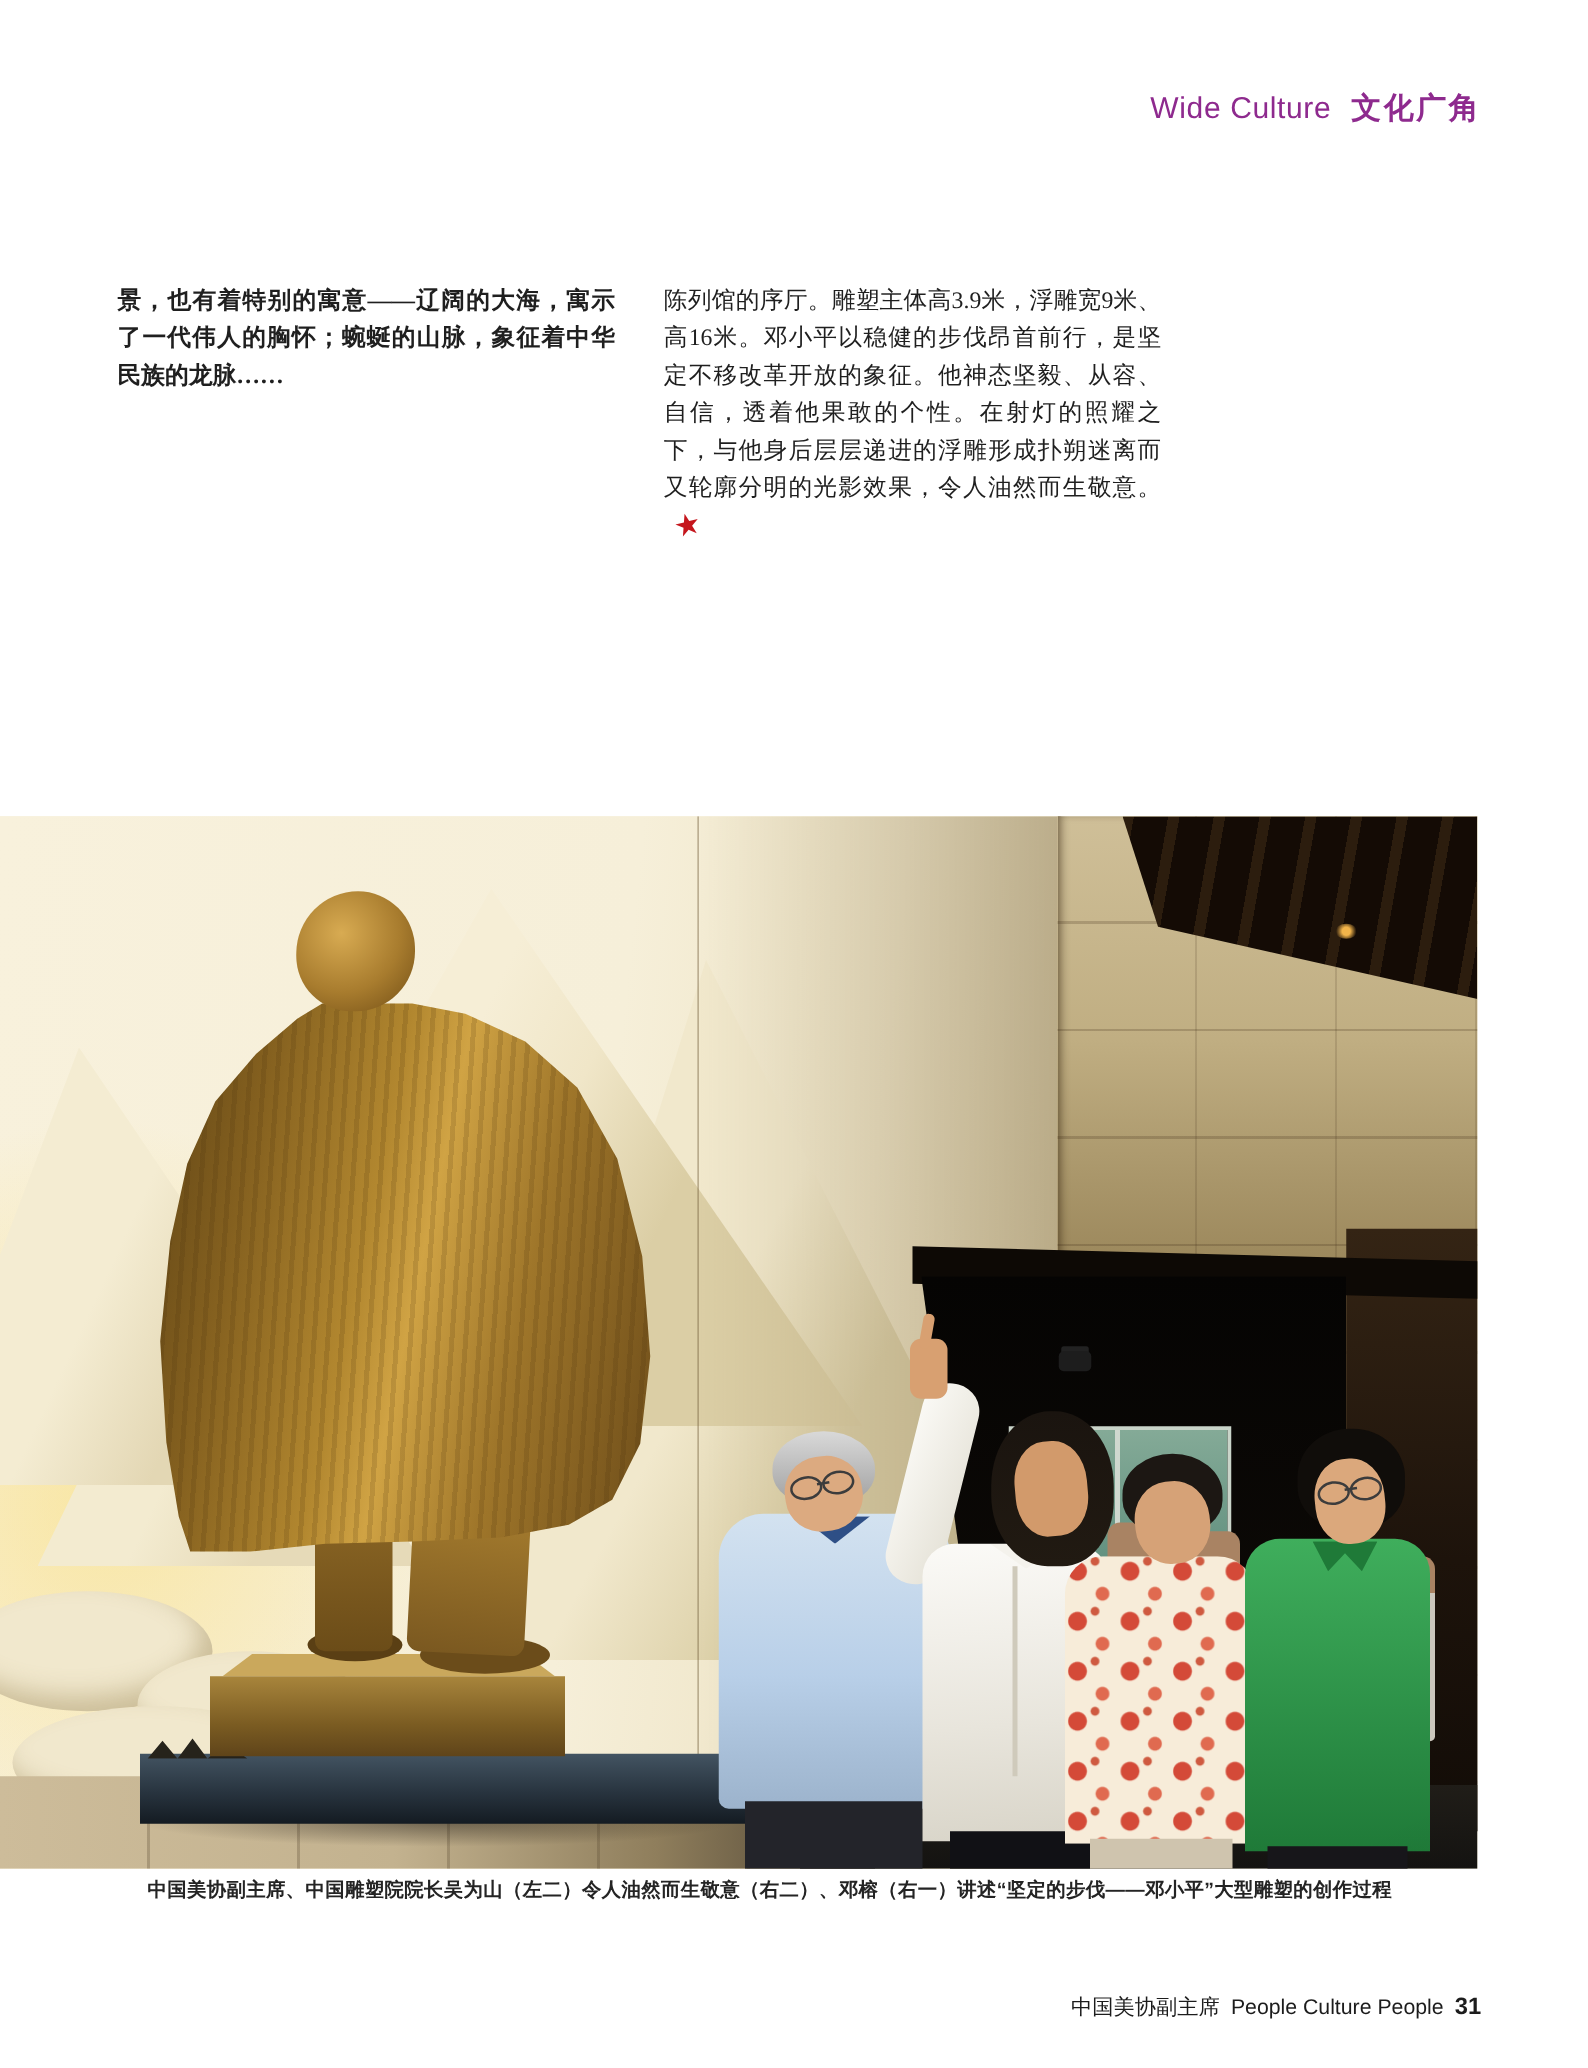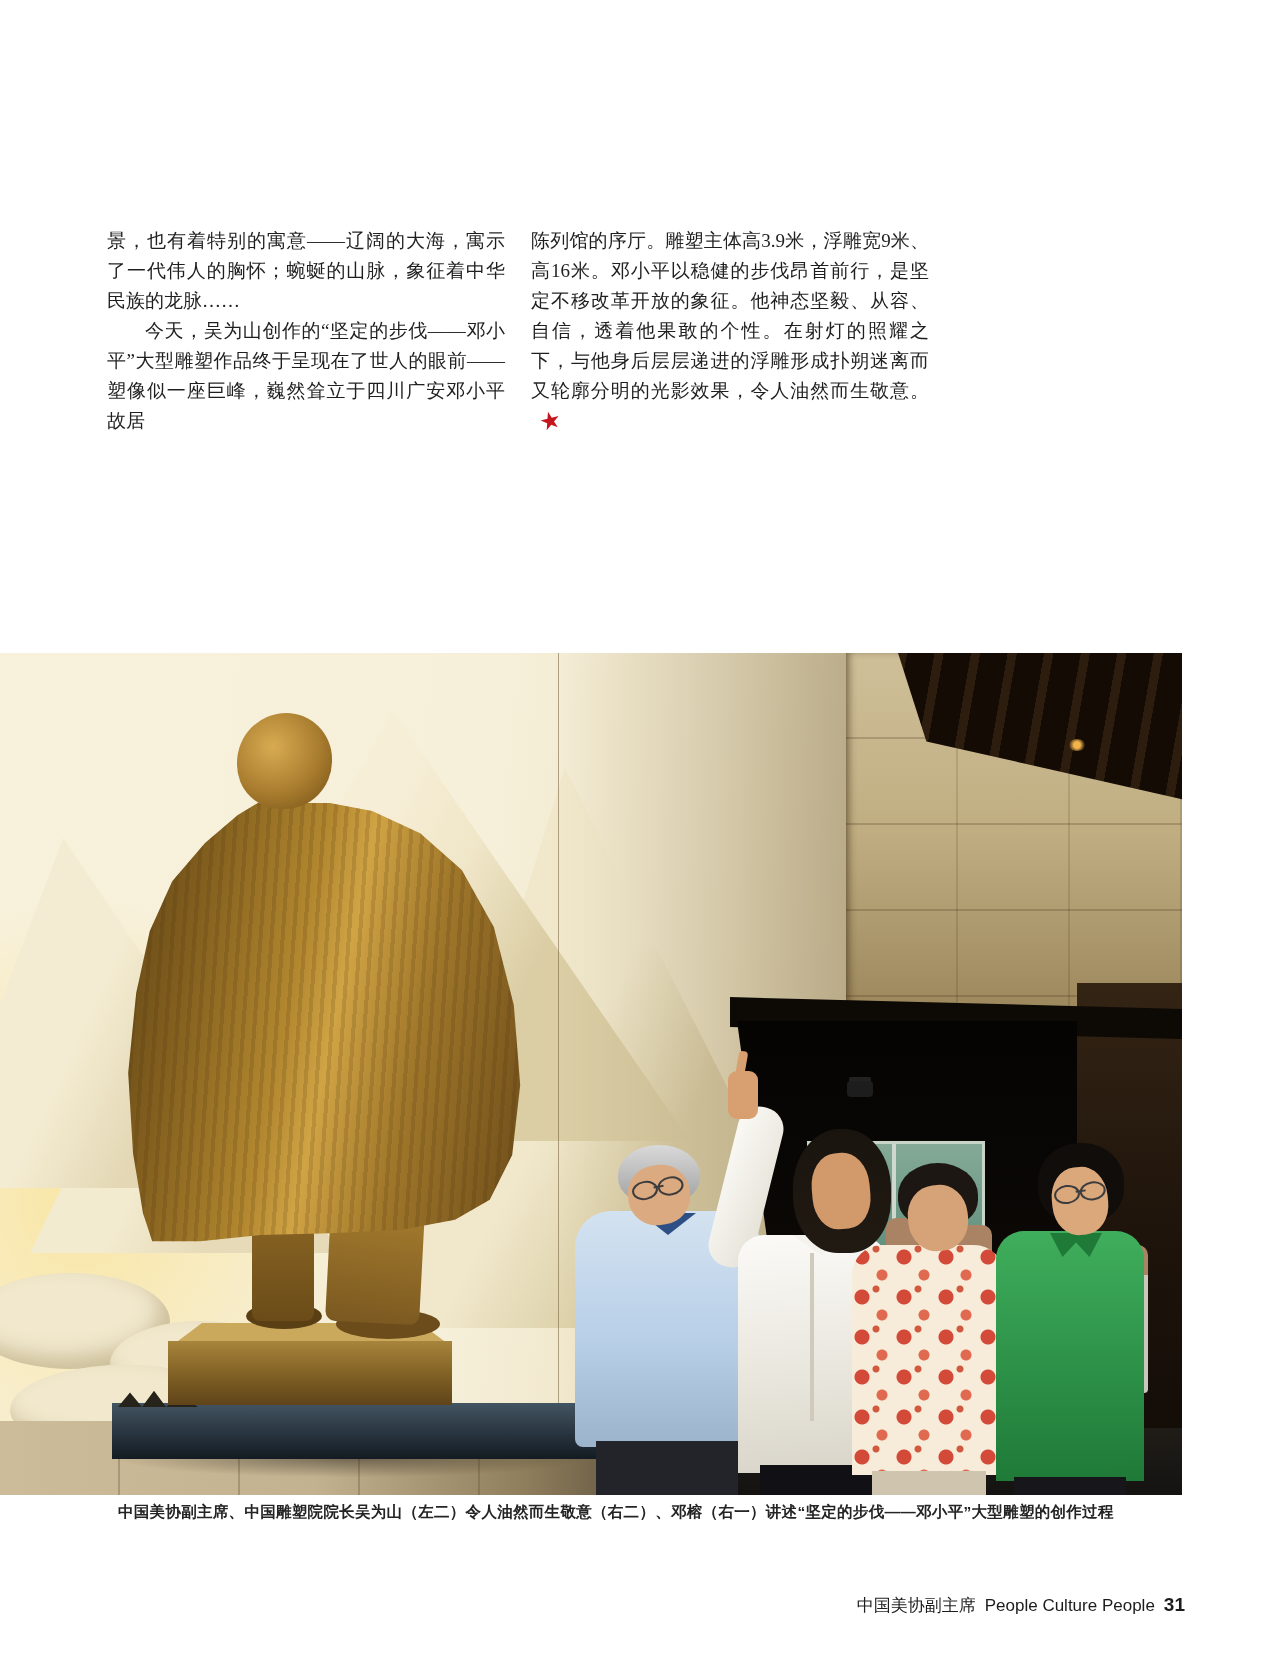--- a/index.html
+++ b/index.html
@@ -9,21 +9,21 @@
   
   .header{position:absolute;top:70px;right:85px;display:flex;align-items:baseline;gap:16px;
           color:var(--accent_purple,#8e2a8e);}
   .header-en{font-size:24px;letter-spacing:.5px;}
   .header-cn{font-size:24px;font-weight:bold;letter-spacing:2px;}
 
   
   .col{position:absolute;top:226px;width:398px;font-family:"Liberation Serif","DejaVu Serif",serif;
        font-size:19px;line-height:30px;color:var(--body_text,#1f1f1f);text-align:justify;}
   .col p{margin:0;}
-  .col-left{left:107px;}
+  .col-left{left:94px;font-weight:bold;}
   .col-right{left:531px;}
   .indent{text-indent:2em;}
   .end-star{display:inline-block;color:var(--star_red,#c5161d);font-size:24px;line-height:1;
             transform:rotate(-14deg) translateY(2px);margin-left:8px;}
 
   
   .photo{position:absolute;left:0;top:653px;width:1182px;height:842px;overflow:hidden;background:#f6efda;}
   .photo *{position:absolute;}
 
   .relief-wall{left:0;top:0;width:848px;height:842px;
@@ -163,24 +163,27 @@
     letter-spacing:.3px;color:var(--caption_text,#242424);white-space:nowrap;}
   .footer{position:absolute;top:1594px;right:85px;display:flex;align-items:baseline;gap:9px;
     color:#1c1c1c;font-size:17px;}
   .footer-page{font-weight:bold;font-size:19px;}
 </style>
 </head>
 <body>
 
 <div class="page">
 
+  <div class="header">
+    <span class="header-en">Wide Culture</span>
+    <span class="header-cn">文化广角</span>
+  </div>
 
   <div class="col col-left">
     <p>景，也有着特别的寓意——辽阔的大海，寓示了一代伟人的胸怀；蜿蜒的山脉，象征着中华民族的龙脉……</p>
-    <p class="indent">今天，吴为山创作的“坚定的步伐——邓小平”大型雕塑作品终于呈现在了世人的眼前——塑像似一座巨峰，巍然耸立于四川广安邓小平故居</p>
   </div>
 
   <div class="col col-right">
     <p><span>陈列馆的序厅。雕塑主体高3.9米，浮雕宽9米、高16米。邓小平以稳健的步伐昂首前行，是坚定不移改革开放的象征。他神态坚毅、从容、自信，透着他果敢的个性。在射灯的照耀之下，与他身后层层递进的浮雕形成扑朔迷离而又轮廓分明的光影效果，令人油然而生敬意。</span><span class="end-star">★</span></p>
   </div>
 
   <div class="photo">
     <div class="relief-wall"></div>
     <div class="relief-glow"></div>
     <div class="peak peak-right"></div>

